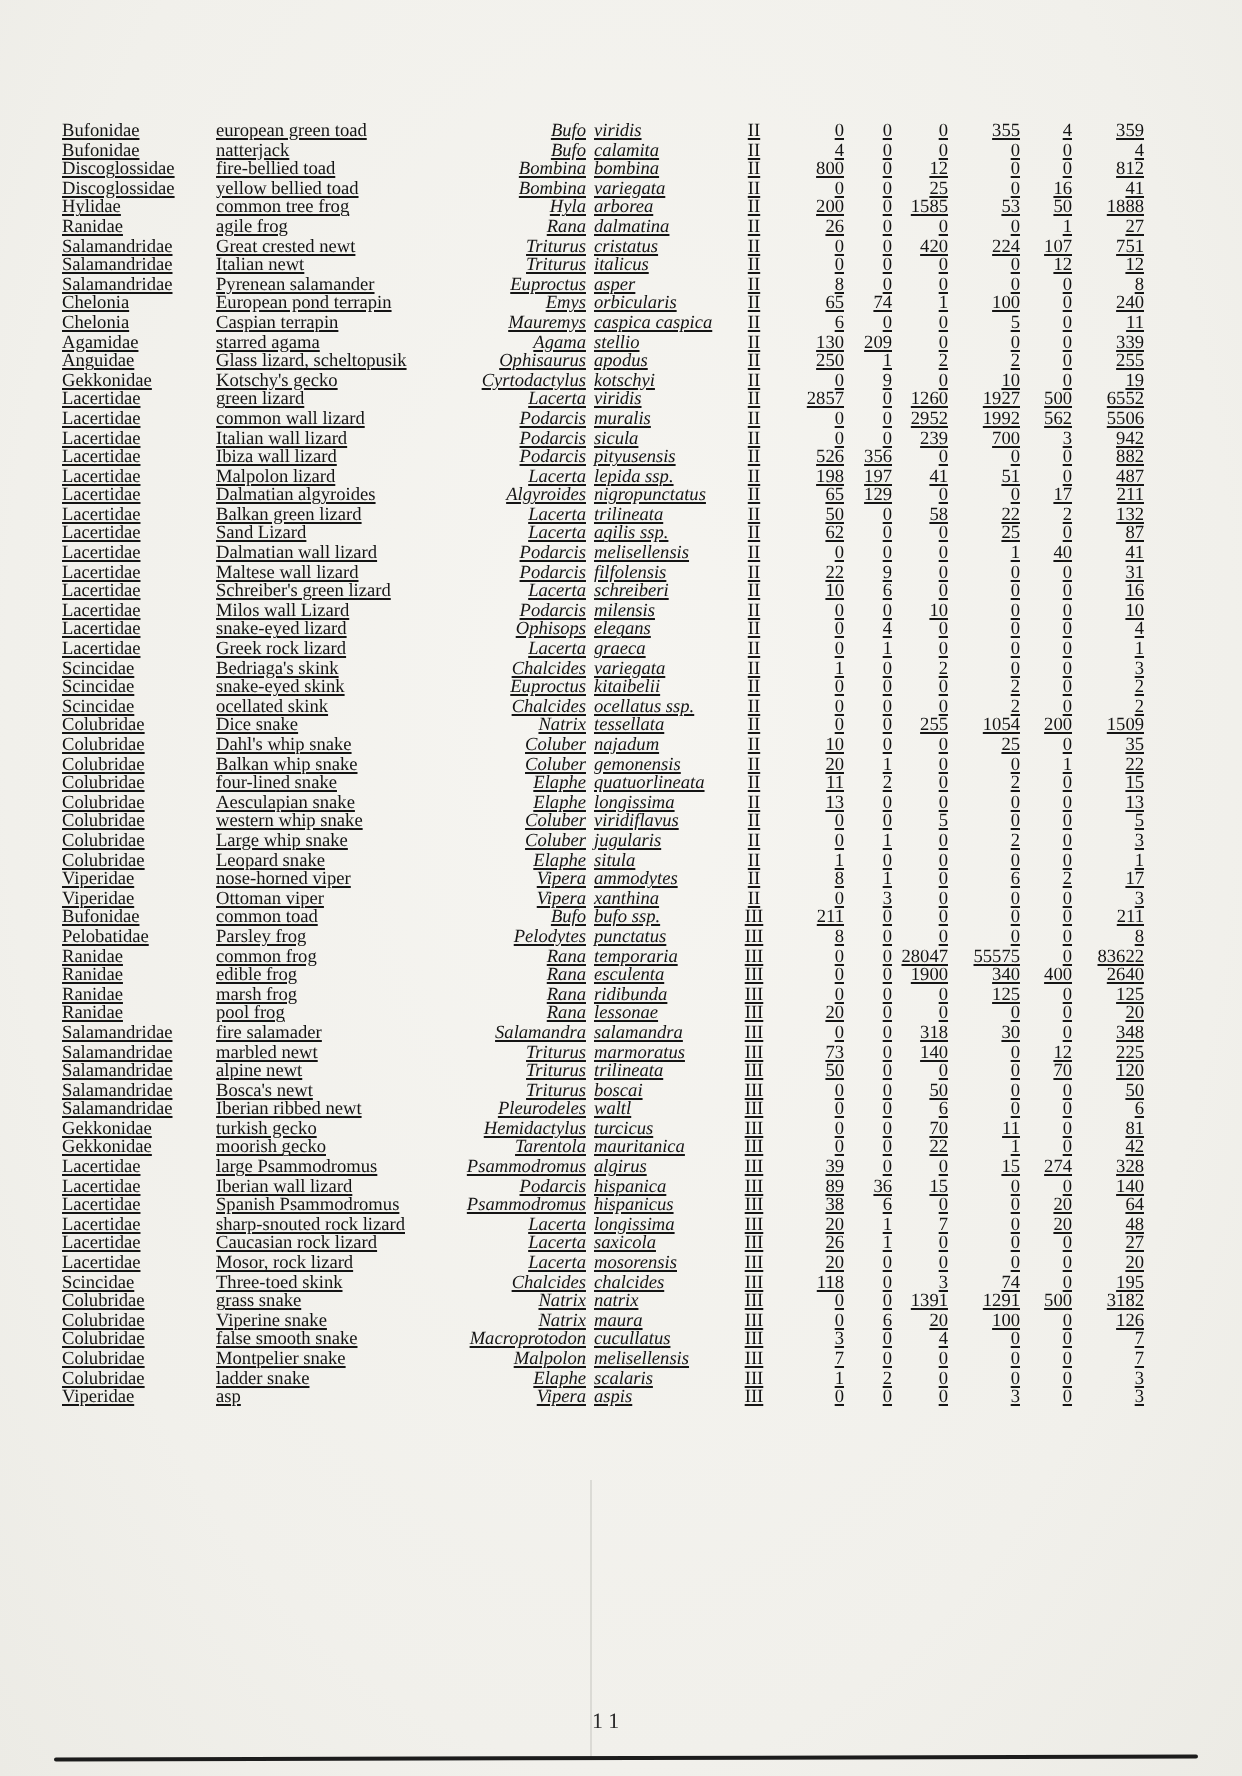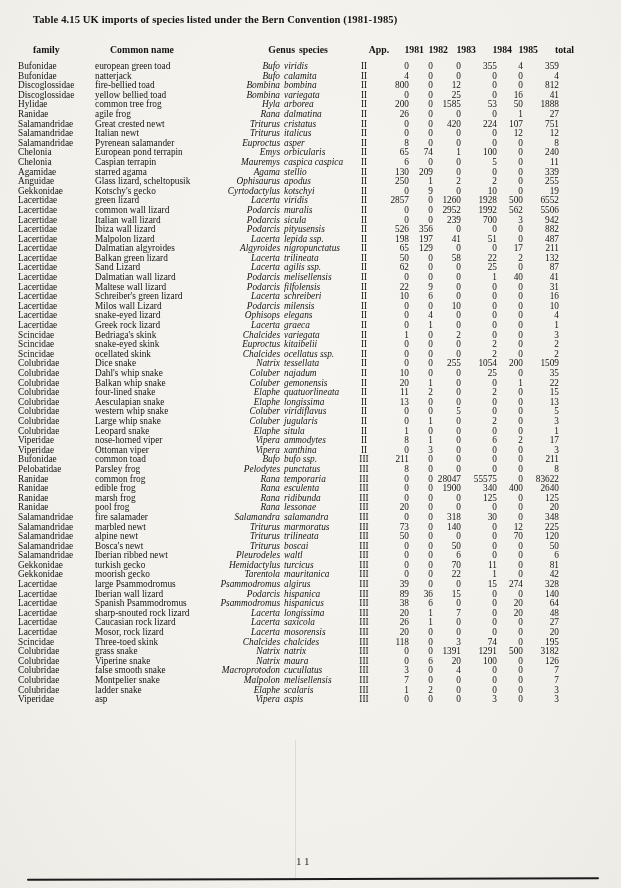--- a/index.html
+++ b/index.html
@@ -20,22 +20,23 @@
   .thead,.trow{
     display:grid;
     grid-template-columns:77px 100px 85px 70px 28px 31px 24px 28px 36px 26px 36px;
     white-space:nowrap;
   }
   .thead{
     position:absolute;left:33px;top:44px;
     font-size:9.8px;font-weight:bold;
   }
   .tbody{
-    position:absolute;left:18px;top:62px;
+    position:absolute;left:31px;top:62px;
     font-size:9.3px;
+    text-decoration:underline;
   }
   .trow{height:9.6px;line-height:9.6px;}
   .cell{overflow:visible;}
   .c-family{text-align:left;}
   .c-common{text-align:left;}
   .c-genus{text-align:right;font-style:italic;}
   .c-species{text-align:left;font-style:italic;padding-left:4px;}
   .c-app{text-align:center;font-style:normal;}
   .c-num{text-align:right;}
   .thead .c-genus,.thead .c-species{font-style:normal;}
@@ -51,35 +52,21 @@
   .fold-line{
     position:absolute;left:295px;top:740px;width:1px;height:140px;
     background:#c9c8c2;opacity:.55;
   }
 </style>
 </head>
 <body>
 
 <div class="page">
 
-  <div class="title">Table 4.15 UK imports of species listed under the Bern Convention (1981-1985)</div>
 
-  <div class="thead">
-    <span class="cell c-family">family</span>
-    <span class="cell c-common">Common name</span>
-    <span class="cell c-genus">Genus</span>
-    <span class="cell c-species">species</span>
-    <span class="cell c-app">App.</span>
-    <span class="cell c-num">1981</span>
-    <span class="cell c-num">1982</span>
-    <span class="cell c-num">1983</span>
-    <span class="cell c-num">1984</span>
-    <span class="cell c-num">1985</span>
-    <span class="cell c-num">total</span>
-  </div>
 
   <div class="tbody">
       <div class="trow">
         <span class="cell c-family">Bufonidae</span>
         <span class="cell c-common">european green toad</span>
         <span class="cell c-genus">Bufo</span>
         <span class="cell c-species">viridis</span>
         <span class="cell c-app">II</span>
         <span class="cell c-num">0</span>
         <span class="cell c-num">0</span>
@@ -259,21 +246,21 @@
       </div>
       <div class="trow">
         <span class="cell c-family">Lacertidae</span>
         <span class="cell c-common">green lizard</span>
         <span class="cell c-genus">Lacerta</span>
         <span class="cell c-species">viridis</span>
         <span class="cell c-app">II</span>
         <span class="cell c-num">2857</span>
         <span class="cell c-num">0</span>
         <span class="cell c-num">1260</span>
-        <span class="cell c-num">1928</span>
+        <span class="cell c-num">1927</span>
         <span class="cell c-num">500</span>
         <span class="cell c-num">6552</span>
       </div>
       <div class="trow">
         <span class="cell c-family">Lacertidae</span>
         <span class="cell c-common">common wall lizard</span>
         <span class="cell c-genus">Podarcis</span>
         <span class="cell c-species">muralis</span>
         <span class="cell c-app">II</span>
         <span class="cell c-num">0</span>

